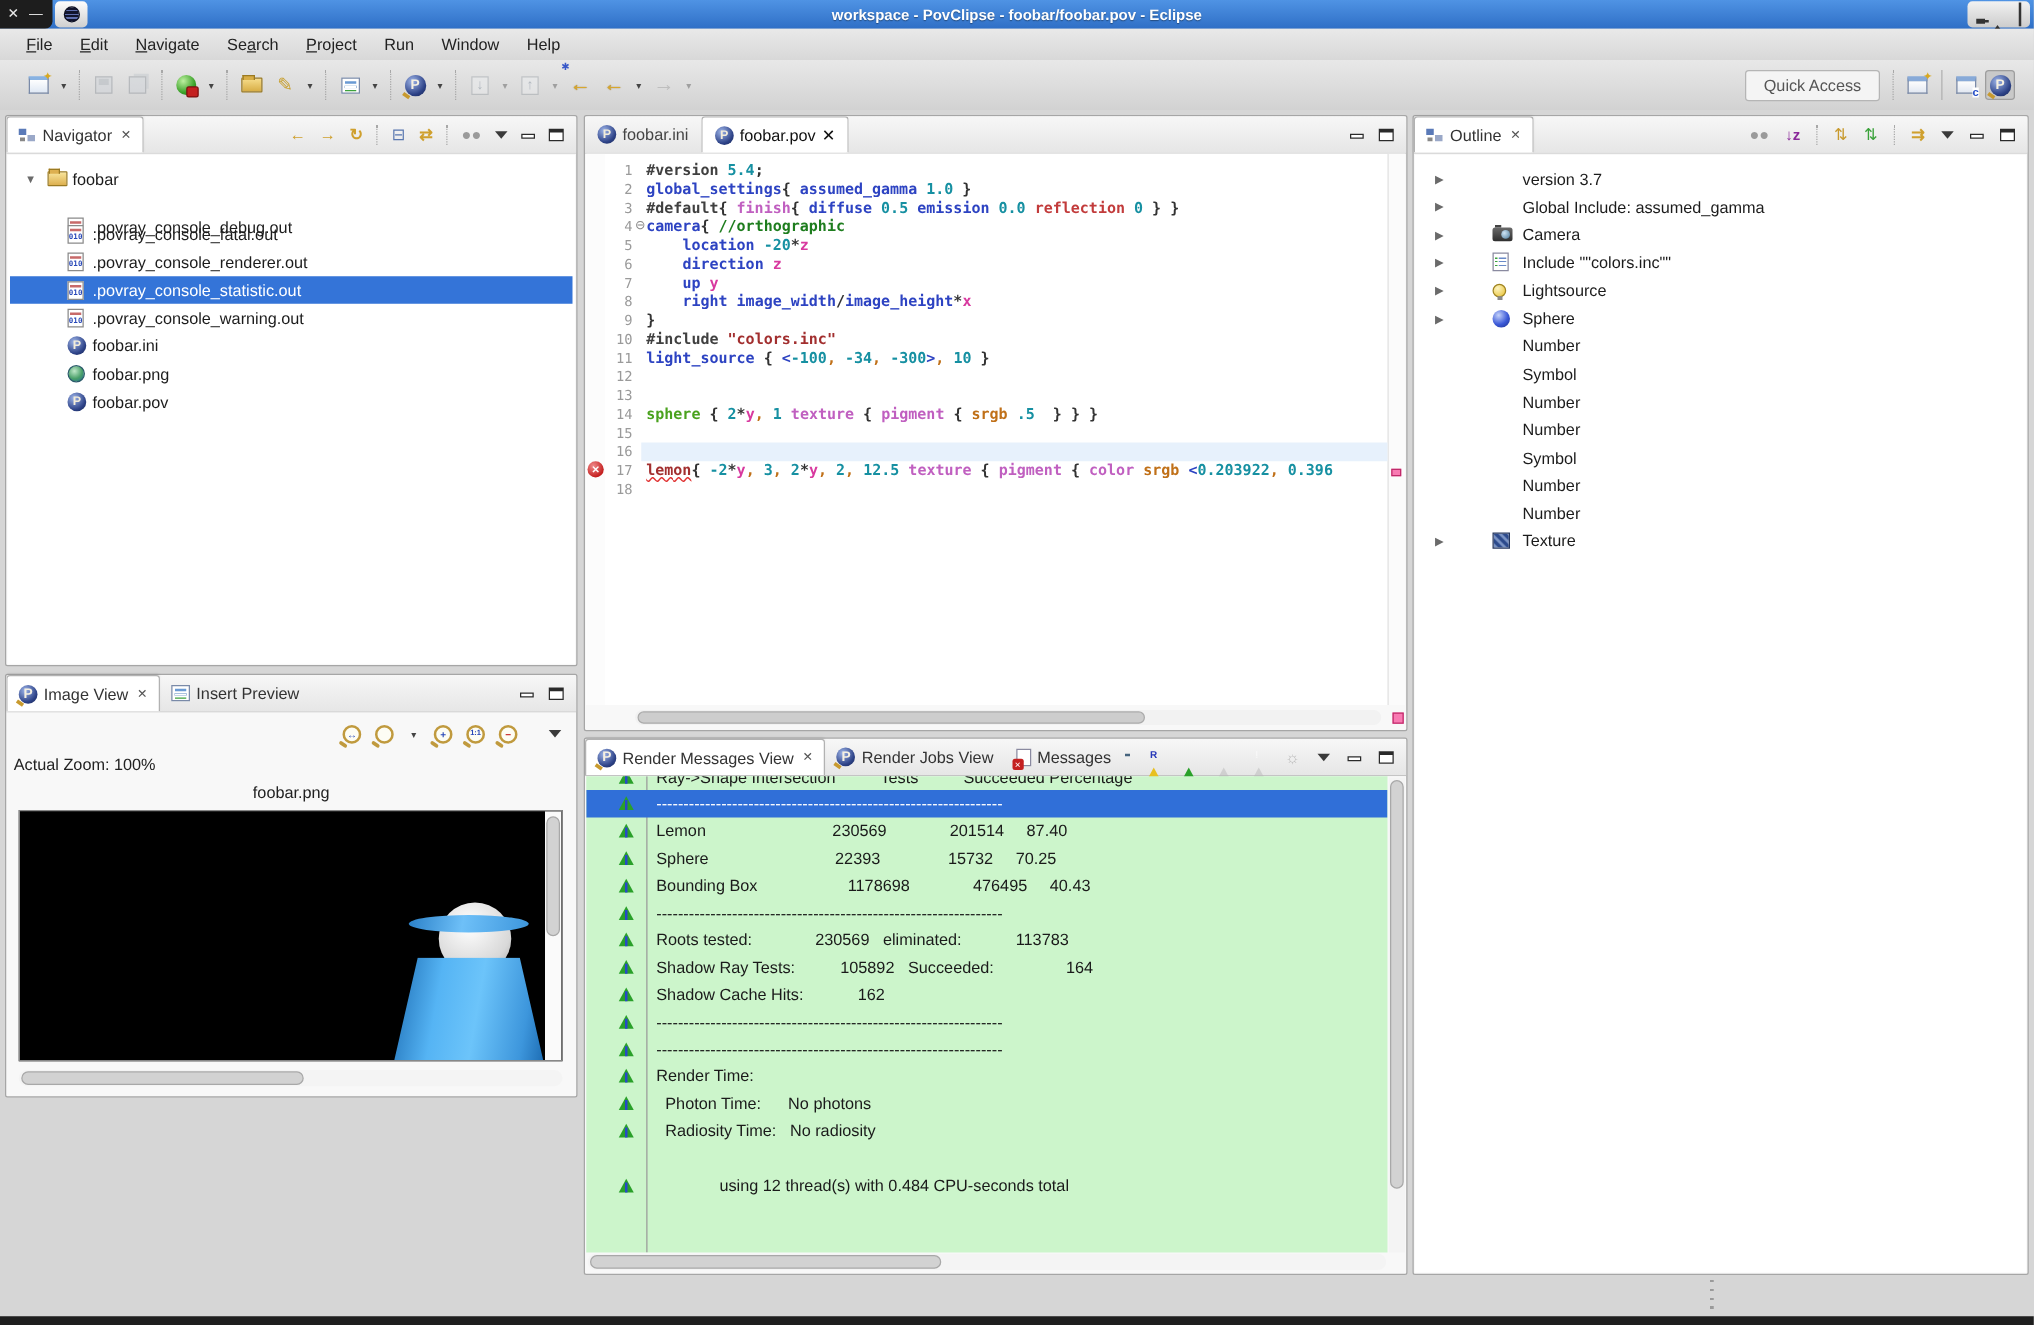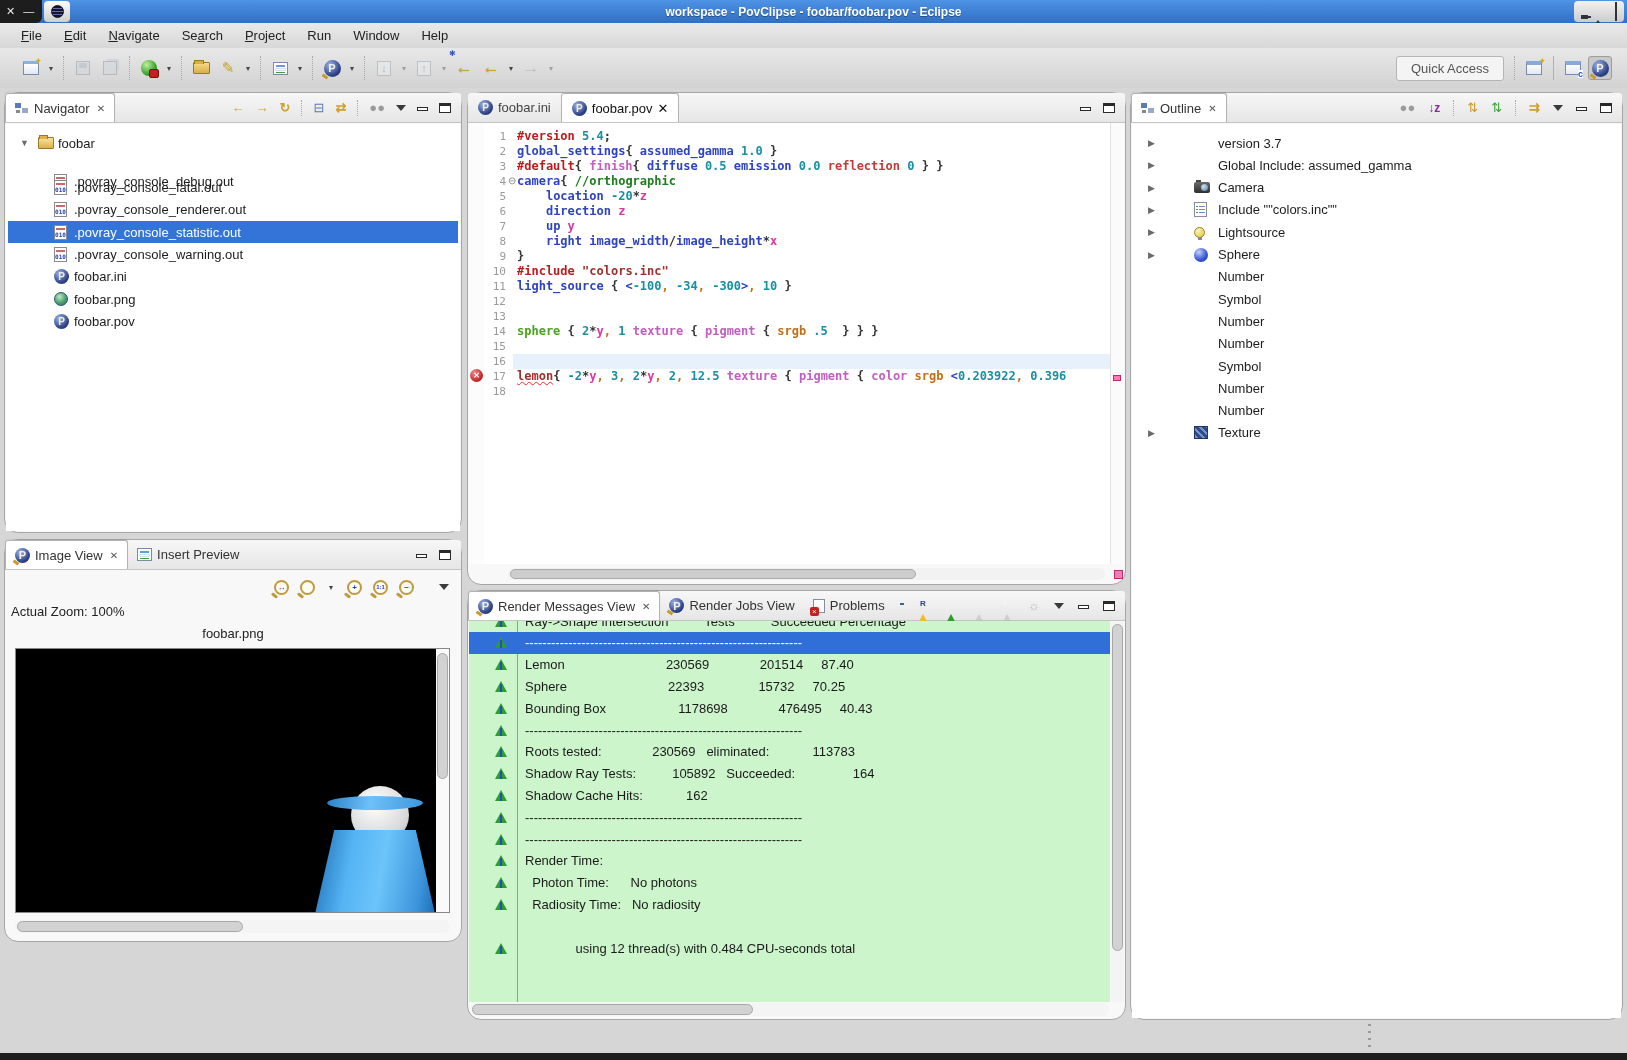--- a/index.html
+++ b/index.html
@@ -82,21 +82,21 @@
   .arrow-gray { color:#9a9a9a; font-size:17px; font-weight:bold; }
   .star-mark { position:relative; }
   .star-mark::after { content:"✱"; position:absolute; left:-3px; top:-7px; font-size:8px; color:#3858c8; }
   .ic-persp { width:16px; height:14px; background:linear-gradient(#fdfdfd,#e2e8f2); border:1px solid #7a8aa8;
     border-top:4px solid #88aad8; position:relative; }
   .ic-persp.plus::after { content:"✦"; position:absolute; right:-5px; top:-9px; color:#d8a820; font-size:9px; }
   .ic-persp.cview::after { content:"c"; position:absolute; right:-3px; bottom:-4px; color:#2850c8;
     font-size:9px; font-weight:bold; background:#fff; line-height:8px; }
 
   
-  .panel { position:absolute; background:#f8f8f8; border:1px solid #a6a6a6; border-radius:14px; }
+  .panel { position:absolute; background:#f8f8f8; border:1px solid #a6a6a6; border-radius:2px; }
   .phead { position:absolute; left:0; right:0; top:0; height:30px;
     background:linear-gradient(#f7f7f7,#e6e6e6); border-bottom:1px solid #c4c4c4;
     border-radius:3px 3px 0 0; display:flex; align-items:flex-end; }
   .vtab { height:29px; display:flex; align-items:center; gap:5px; padding:0 9px; font-size:13px;
     color:#333; border-radius:3px 3px 0 0; position:relative; }
   .vtab.active { background:#fff; border:1px solid #b2b2b2; border-bottom:none; box-shadow:0 -1px 2px rgba(0,0,0,.06); }
   .vtab .close { font-size:10px; color:#555; margin-left:2px; }
   .head-tools { position:absolute; display:flex; align-items:center; gap:12px; top:0; height:30px; }
   .hic { font-size:13px; line-height:14px; }
   .hic.gold { color:#cfa02e; font-weight:bold; }
@@ -163,21 +163,21 @@
   .ed-row { position:absolute; left:0; right:14px; height:15px; }
   .ed-ln { position:absolute; left:15px; width:22px; text-align:right; color:#9a9a9a;
     font-family:"DejaVu Sans Mono",monospace; font-size:11px; line-height:15px; }
   .ed-fold { position:absolute; left:39px; top:0; color:#8a8a8a; font-size:10px; line-height:14px; }
   .ed-code { position:absolute; left:48px; top:0; white-space:pre;
     font-family:"DejaVu Sans Mono",monospace; font-size:12px; font-weight:bold; line-height:15px; color:#333; }
   .cur-line { position:absolute; left:44px; right:14px; height:15px; background:#e7f1fc; }
   .err-ic { position:absolute; left:1px; width:13px; height:13px; border-radius:50%;
     background:radial-gradient(circle at 35% 30%, #f08a8a, #c42020 70%); color:#fff; font-size:8px;
     font-weight:bold; display:flex; align-items:center; justify-content:center; }
-  .t-dir{color:#b91c1c} .t-kw{color:#2d43c2} .t-num{color:#1690a2} .t-mod{color:#c05fc0}
+  .t-dir{color:#404040} .t-kw{color:#2d43c2} .t-num{color:#1690a2} .t-mod{color:#c05fc0}
   .t-obj{color:#4aa21e} .t-refl{color:#c23b3b} .t-str{color:#a22f2f} .t-cmt{color:#1e7d1e}
   .t-id{color:#d8399f} .t-cm{color:#c07018} .t-op{color:#333} .t-pl{color:#333}
   .t-vec{color:#2d43c2} .t-err{color:#a22f2f; text-decoration:underline wavy #e03030 1px; }
   .ov-ruler { position:absolute; right:0; top:0; bottom:0; width:14px; background:#fbfbfb; border-left:1px solid #e2e2e2; }
   .ov-mark { position:absolute; right:3px; width:8px; height:6px; background:#f87ab2; border:1px solid #c02a6a; }
   .ed-hscroll { position:absolute; left:40px; right:20px; bottom:4px; height:12px; background:#f2f2f2;
     border-radius:6px; }
   .ed-hthumb { position:absolute; left:2px; top:1px; bottom:1px; width:68%; background:#cdcdcd;
     border:1px solid #aaa; border-radius:5px; }
   .ed-corner { position:absolute; right:2px; bottom:5px; width:9px; height:9px; background:#f87ab2; border:1px solid #c02a6a; }
@@ -518,21 +518,21 @@
         <div class="trow" style="top: 164.1px;"><span style="position: absolute; left: 84px;">Symbol</span></div>
         <div class="trow" style="top: 186.4px;"><span style="position: absolute; left: 84px;">Number</span></div>
         <div class="trow" style="top: 208.7px;"><span style="position: absolute; left: 84px;">Number</span></div>
         <div class="trow" style="top: 231px;"><span style="position: absolute; left: 84px;">Symbol</span></div>
         <div class="trow" style="top: 253.3px;"><span style="position: absolute; left: 84px;">Number</span></div>
         <div class="trow" style="top: 275.6px;"><span style="position: absolute; left: 84px;">Number</span></div>
         <div class="trow" style="top: 297.9px;"><span class="tarrow" style="left: 14px;">▶</span><span class="ticon i-texture" style="left: 60px;"></span><span style="position: absolute; left: 84px;">Texture</span></div>
       </div>
   </div>
 
-  <div class="panel" style="left:4px; top:539px; width:458px; height:403px;">
+  <div class="panel" style="left:4px; top:539px; width:458px; height:339px;">
     <div class="phead">
       <div class="vtab active">
         <span class="ic-povball" style="width:15px;height:15px;"></span>
         <span>Image View</span>
         <span class="close">✕</span>
       </div>
       <div class="vtab">
         <span class="ic-table"></span>
         <span>Insert Preview</span>
       </div>
@@ -575,21 +575,21 @@
         <span class="ic-povball" style="width:15px;height:15px;"></span>
         <span>Render Messages View</span>
         <span class="close">✕</span>
       </div>
       <div class="vtab">
         <span class="ic-povball" style="width:15px;height:15px;"></span>
         <span>Render Jobs View</span>
       </div>
       <div class="vtab">
         <span class="probtab-ic"></span>
-        <span>Problems</span>
+        <span>Messages</span>
       </div>
       <div class="head-tools" style="right:10px; gap:14px;">
         <span><span class="trash-ic"></span></span>
         <span><span class="tri-tool yellow"><span>R</span></span></span>
         <span><span class="tri-tool"></span></span>
         <span style="opacity:.5;"><span class="tri-tool gray"></span></span>
         <span style="opacity:.5;"><span class="tri-tool gray"><span>!</span></span></span>
         <span class="hic gray" style="opacity:.6;">☼</span>
         <span class="menu-tri"></span>
         <span class="win-min"></span>

